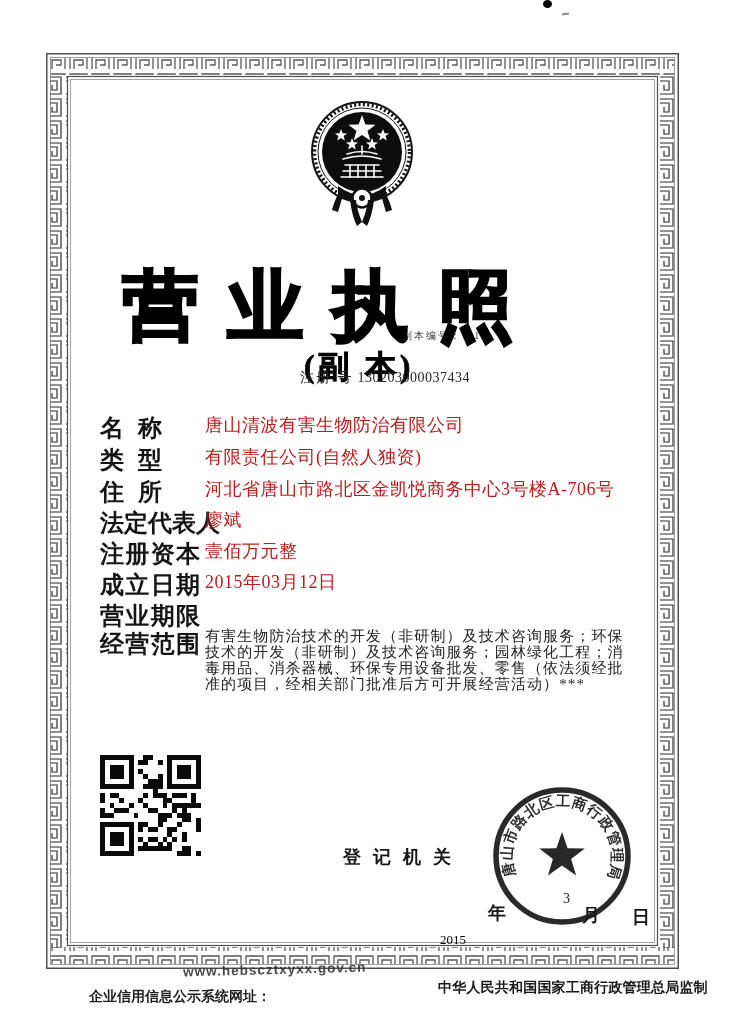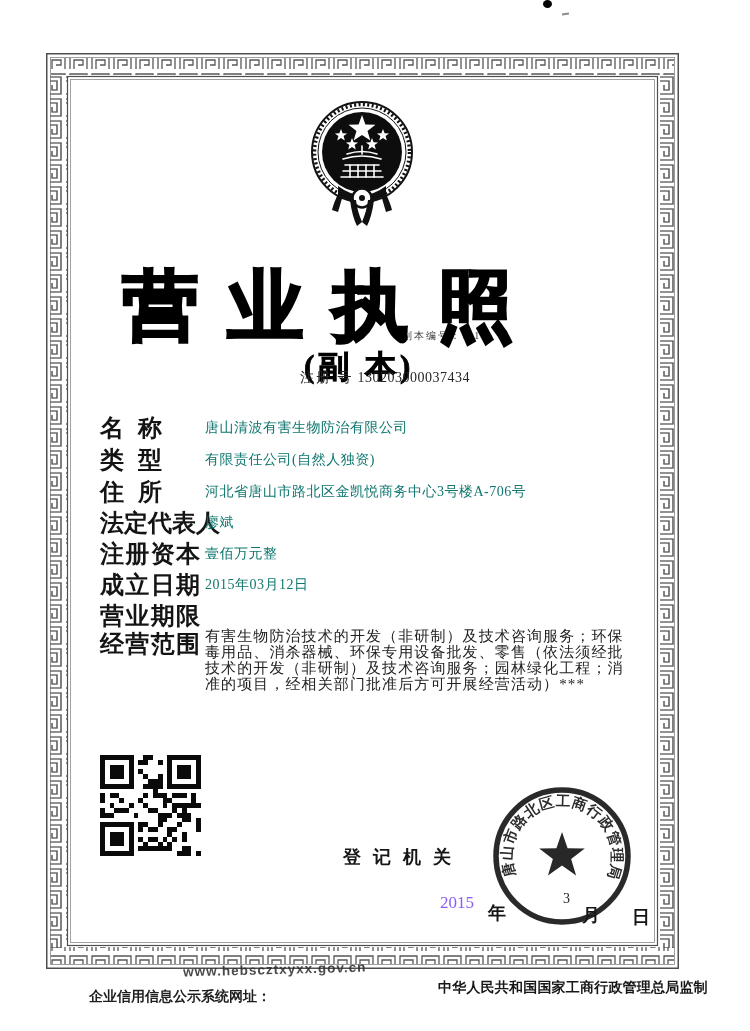--- a/index.html
+++ b/index.html
@@ -39,39 +39,39 @@
   .reg-line .reg-number{letter-spacing:0.5px;}
   
   .row{position:absolute;left:100px;height:24px;width:556px;}
   .row .lb{
     position:absolute;left:0;top:0;display:block;
     font-family:"Liberation Sans","DejaVu Sans",sans-serif;
     font-weight:600;font-size:24px;color:#141414;
     text-align:justify;text-align-last:justify;white-space:nowrap;
   }
   .row .val{
-    position:absolute;left:105px;top:7px;font-size:14px;letter-spacing:0.5px;
-    color:#0f766e;white-space:nowrap;
+    position:absolute;left:105px;top:1px;font-size:18px;letter-spacing:0.5px;
+    color:#b91c1c;white-space:nowrap;
   }
   .row1{top:412px}.row2{top:444px}.row3{top:476px}.row4{top:507px}
   .row5{top:538px}.row6{top:569px}.row7{top:600px}.row8{top:628px}
   .row1 .lb,.row2 .lb,.row3 .lb{width:62px;}
   .row4 .lb{width:86px;}
   .row5 .lb,.row6 .lb,.row7 .lb,.row8 .lb{width:100px;}
   .scope-lines{position:absolute;left:105px;top:0px;width:460px;}
   .scope-lines div{
     font-size:15px;line-height:16px;letter-spacing:1.1px;color:#222;white-space:nowrap;
   }
   
   .qr{left:100px;top:755px;}
   .reg-authority{
     left:343px;top:845px;font-size:18px;font-weight:700;letter-spacing:12px;
     color:#161616;white-space:nowrap;z-index:2;
   }
-  .date-year{left:440px;top:893px;font-size:17px;color:#8b5cf6;z-index:2;}
+  .date-year{left:440px;top:932px;font-size:13px;color:#000000;z-index:2;}
   .date-year-unit{left:488px;top:901px;font-size:18px;font-weight:700;color:#141414;z-index:2;}
   .date-month{left:563px;top:891px;font-size:14px;color:#222;z-index:4;}
   .date-month-unit{left:582px;top:903px;font-size:18px;font-weight:700;color:#141414;z-index:2;}
   .date-day-unit{left:632px;top:905px;font-size:18px;font-weight:700;color:#141414;z-index:2;}
   .seal{left:482px;top:784px;z-index:3;opacity:0.92;}
   
   .credit-url{
     left:183px;top:962px;z-index:5;font-family:"Liberation Sans",sans-serif;
     font-size:13.5px;font-weight:700;letter-spacing:1px;color:#2b2b2b;
     transform:rotate(-1.5deg);opacity:0.85;white-space:nowrap;
@@ -168,22 +168,22 @@
   <span class="val">2015年03月12日</span>
 </div>
 <div class="row row7">
   <span class="lb">营业期限</span>
   <span class="val"></span>
 </div>
 <div class="row row8">
   <span class="lb">经营范围</span>
   <div class="scope-lines">
     <div>有害生物防治技术的开发（非研制）及技术咨询服务；环保</div>
+    <div>技术的开发（非研制）及技术咨询服务；园林绿化工程；消</div>
     <div>毒用品、消杀器械、环保专用设备批发、零售（依法须经批</div>
-    <div>技术的开发（非研制）及技术咨询服务；园林绿化工程；消</div>
     <div>准的项目，经相关部门批准后方可开展经营活动）***</div>
   </div>
 </div>
 
 <svg class="abs qr" width="101" height="101" viewBox="0 0 21 21" shape-rendering="crispEdges">
   <rect x="0" y="0" width="21" height="21" fill="#ffffff"></rect>
   <g id="qr-modules" fill="#0a0a0a">
       <rect x="0" y="0" width="7" height="7"></rect>
       <rect x="1" y="1" width="5" height="5" fill="#ffffff"></rect>
       <rect x="2" y="2" width="3" height="3"></rect>

